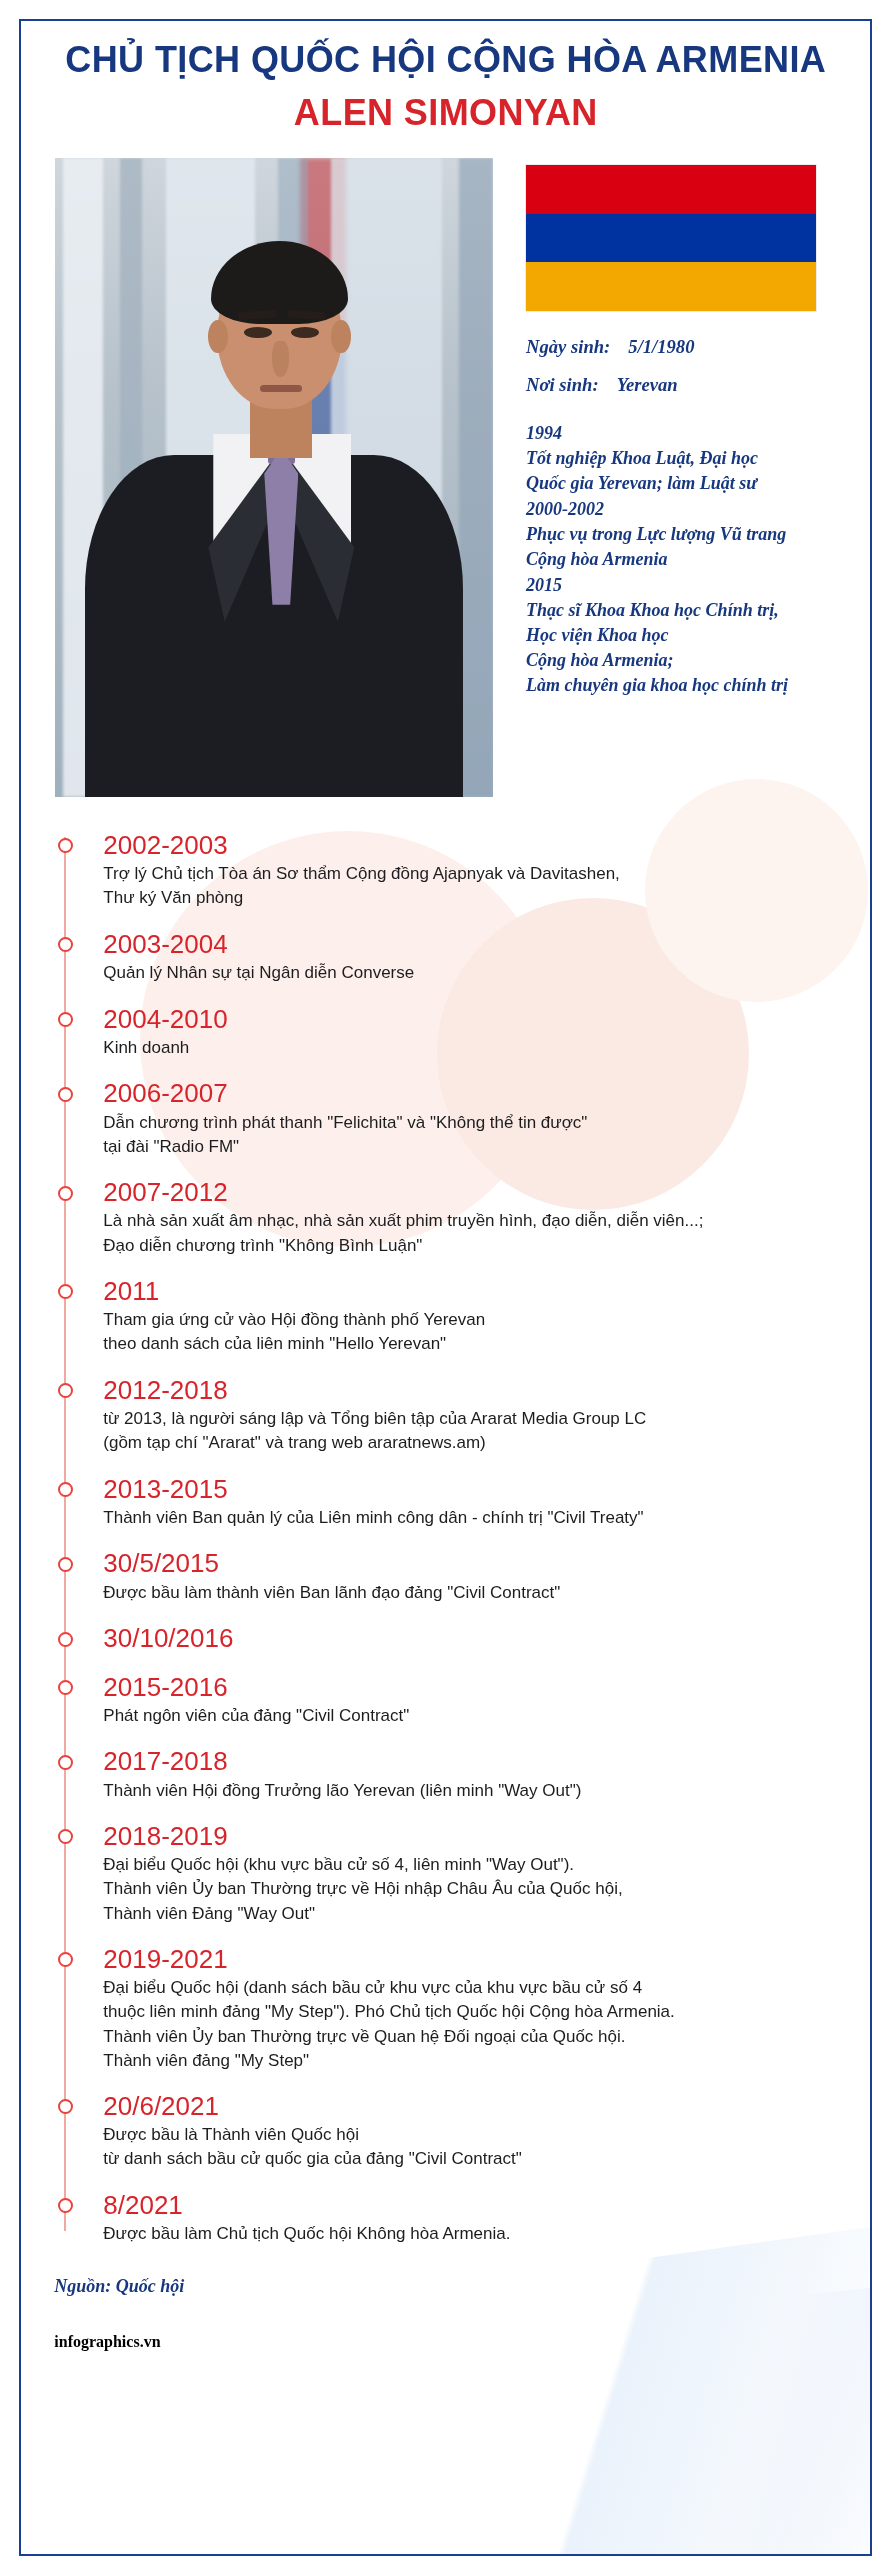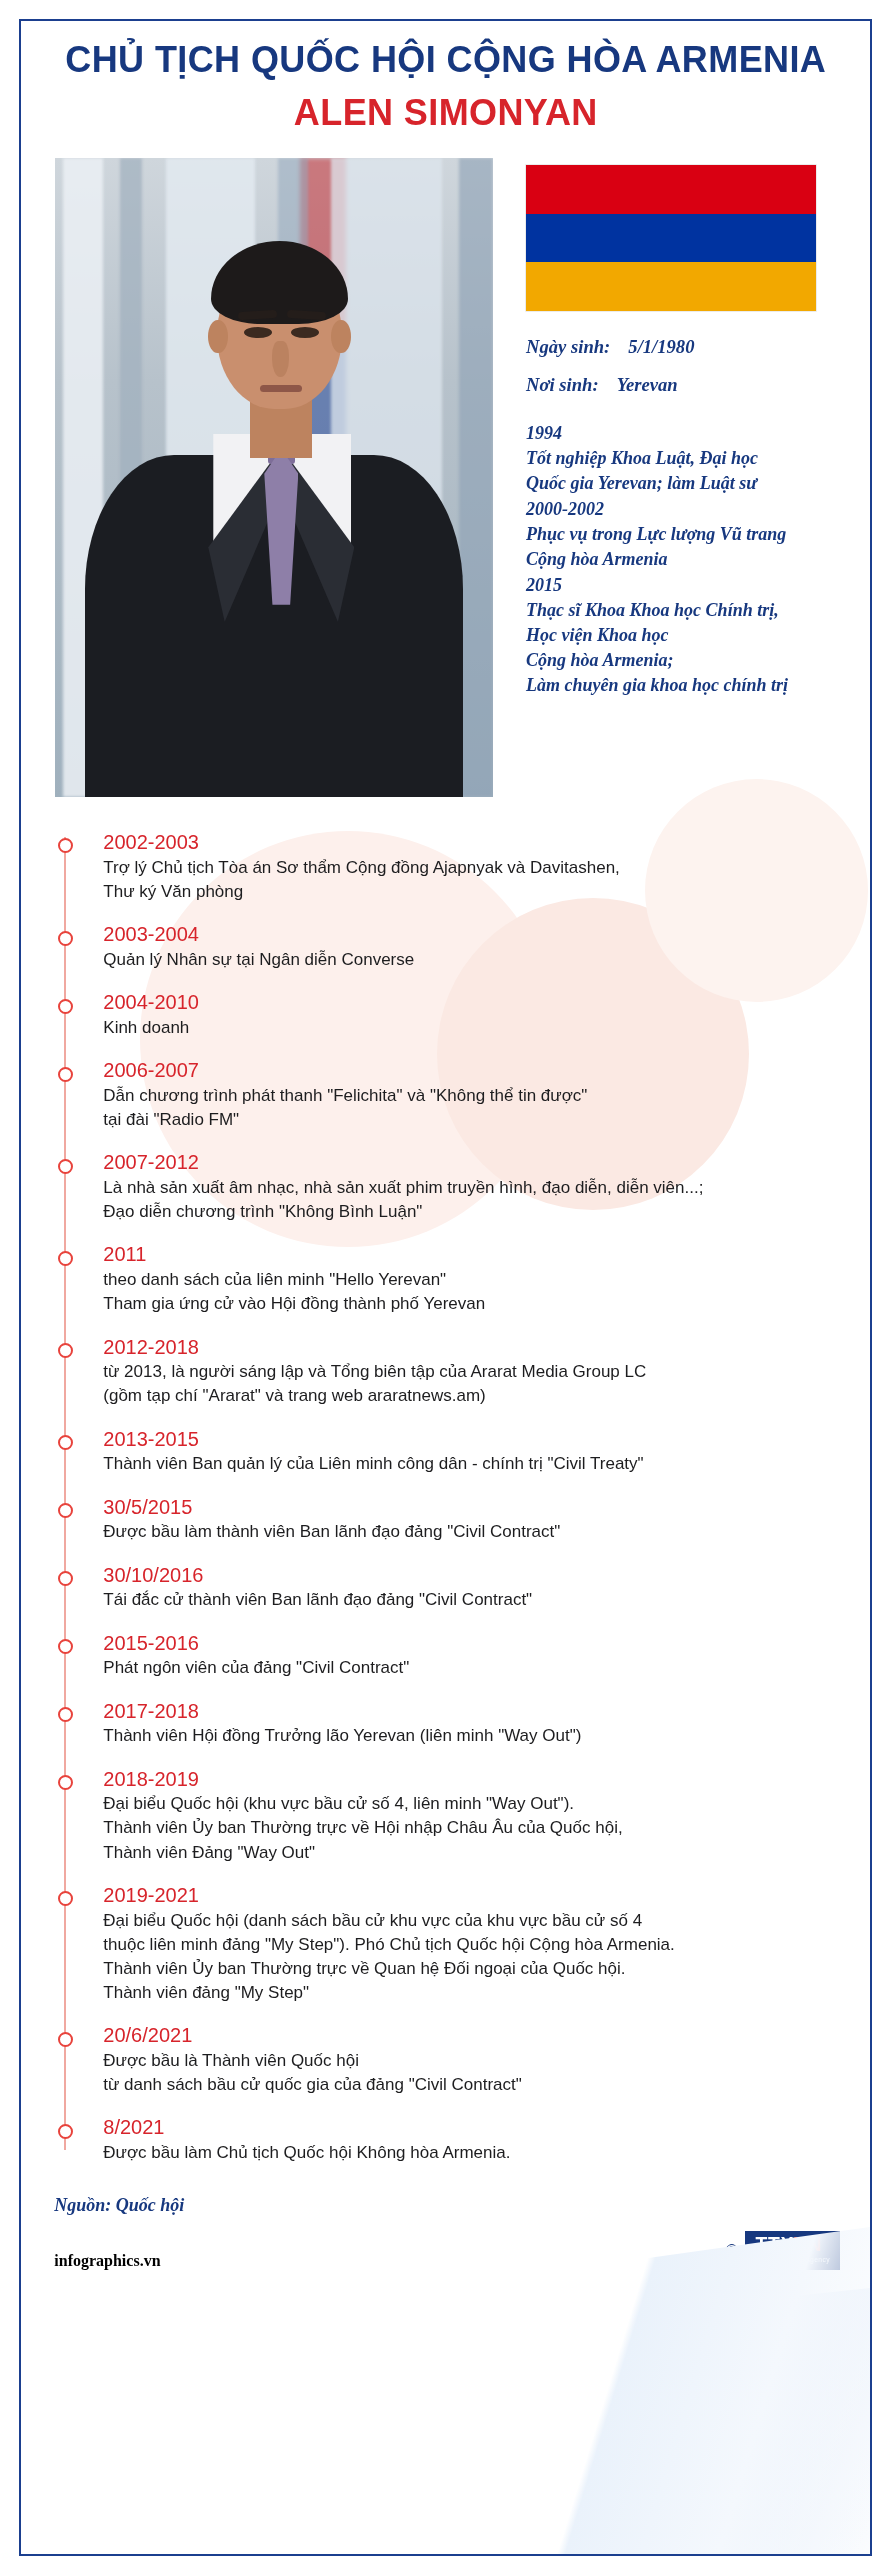--- a/index.html
+++ b/index.html
@@ -261,21 +261,21 @@
     position: absolute;
     left: -45px;
     top: 7.4px;
     width: 15px;
     height: 15px;
     border-radius: 50%;
     border: 2.2px solid #e8433c;
     background: #ffffff;
   }
   .tl-year {
-    font-size: 20px;
+    font-size: 26px;
     color: #d7242b;
     line-height: 1.12;
     font-family: "Liberation Sans", sans-serif;
   }
   .tl-desc {
     font-size: 17px;
     color: #1d1d1f;
     line-height: 1.42;
     margin-top: 2.2px;
     font-family: "Liberation Sans", sans-serif;
@@ -467,22 +467,22 @@
         <div class="tl-desc">
           <div>Là nhà sản xuất âm nhạc, nhà sản xuất phim truyền hình, đạo diễn, diễn viên...;</div>
           <div>Đạo diễn chương trình "Không Bình Luận"</div>
         </div>
       </div>
 
       <div class="tl-item">
         <div class="tl-dot"></div>
         <div class="tl-year">2011</div>
         <div class="tl-desc">
+          <div>Tham gia ứng cử vào Hội đồng thành phố Yerevan</div>
           <div>theo danh sách của liên minh "Hello Yerevan"</div>
-          <div>Tham gia ứng cử vào Hội đồng thành phố Yerevan</div>
         </div>
       </div>
 
       <div class="tl-item">
         <div class="tl-dot"></div>
         <div class="tl-year">2012-2018</div>
         <div class="tl-desc">
           <div>từ 2013, là người sáng lập và Tổng biên tập của Ararat Media Group LC</div>
           <div>(gồm tạp chí "Ararat" và trang web araratnews.am)</div>
         </div>
@@ -500,23 +500,20 @@
         <div class="tl-dot"></div>
         <div class="tl-year">30/5/2015</div>
         <div class="tl-desc">
           <div>Được bầu làm thành viên Ban lãnh đạo đảng "Civil Contract"</div>
         </div>
       </div>
 
       <div class="tl-item">
         <div class="tl-dot"></div>
         <div class="tl-year">30/10/2016</div>
-        <div class="tl-desc">
-          <div>Tái đắc cử thành viên Ban lãnh đạo đảng "Civil Contract"</div>
-        </div>
       </div>
 
       <div class="tl-item">
         <div class="tl-dot"></div>
         <div class="tl-year">2015-2016</div>
         <div class="tl-desc">
           <div>Phát ngôn viên của đảng "Civil Contract"</div>
         </div>
       </div>
 

